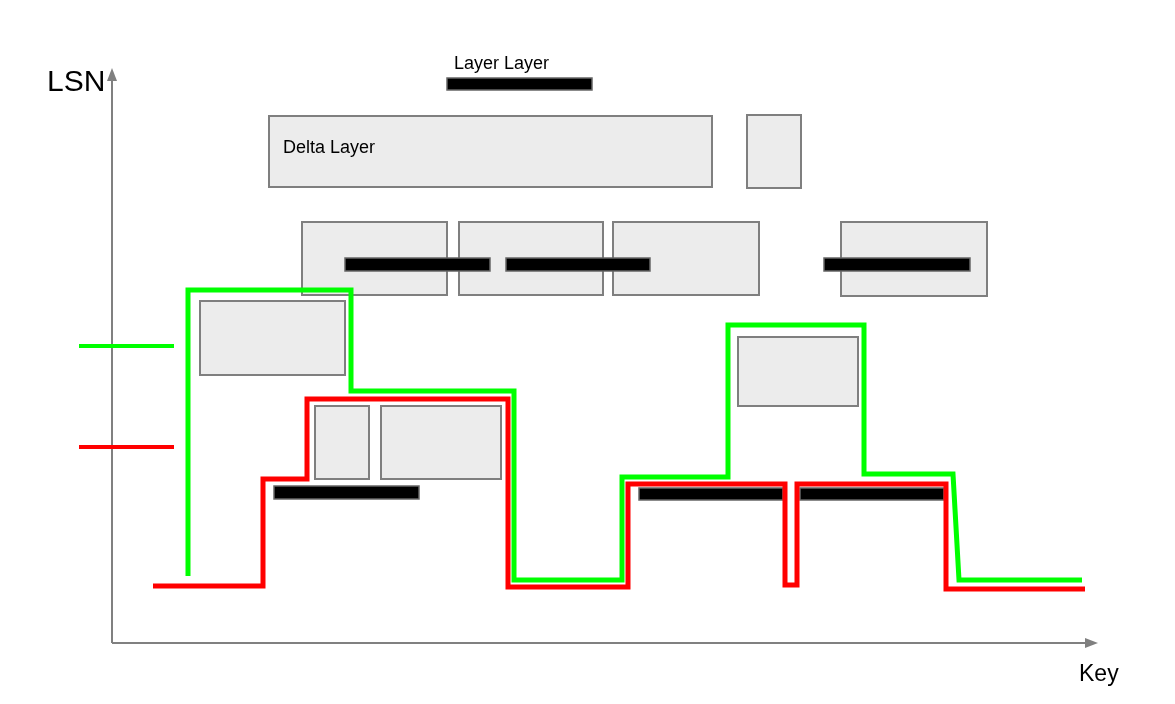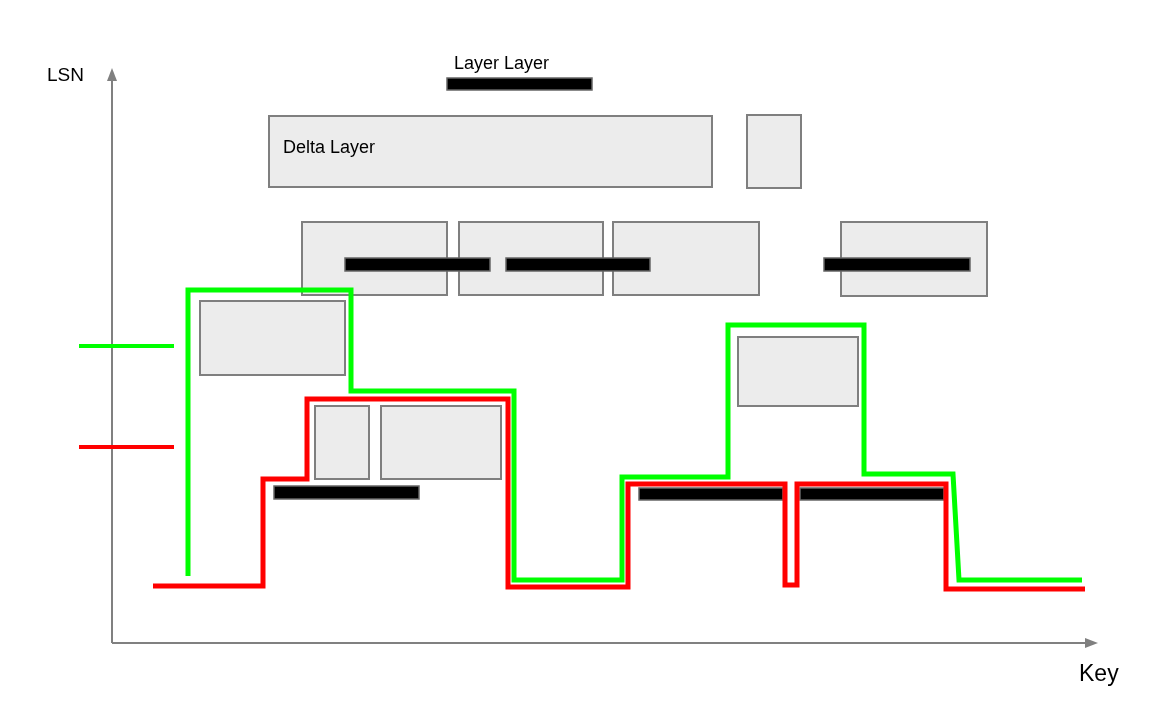--- a/index.html
+++ b/index.html
@@ -10,21 +10,21 @@
     overflow:hidden;
     font-family:"Liberation Sans", sans-serif;
   }
   #diagram-svg{position:absolute;left:0;top:0;}
   .lbl{
     position:absolute;
     color:#000;
     white-space:nowrap;
     font-family:"Liberation Sans", sans-serif;
   }
-  #lbl-lsn{left:47px;top:64px;font-size:19px;}
+  #lbl-lsn{left:47px;top:64px;font-size:30px;}
   #lbl-key{left:1059px;top:660px;font-size:23px;margin-left:20px;}
   #lbl-image-layer{left:454px;top:53px;font-size:18px;}
   #lbl-delta-layer{left:283px;top:123px;font-size:18px;margin-top:14px;}
 </style>
 </head>
 <body>
 
 <div class="stage">
   <svg id="diagram-svg" width="1175" height="704" viewBox="0 0 1175 704">
       <line x1="112" y1="643" x2="112" y2="81" stroke="#808080" stroke-width="2"></line>

